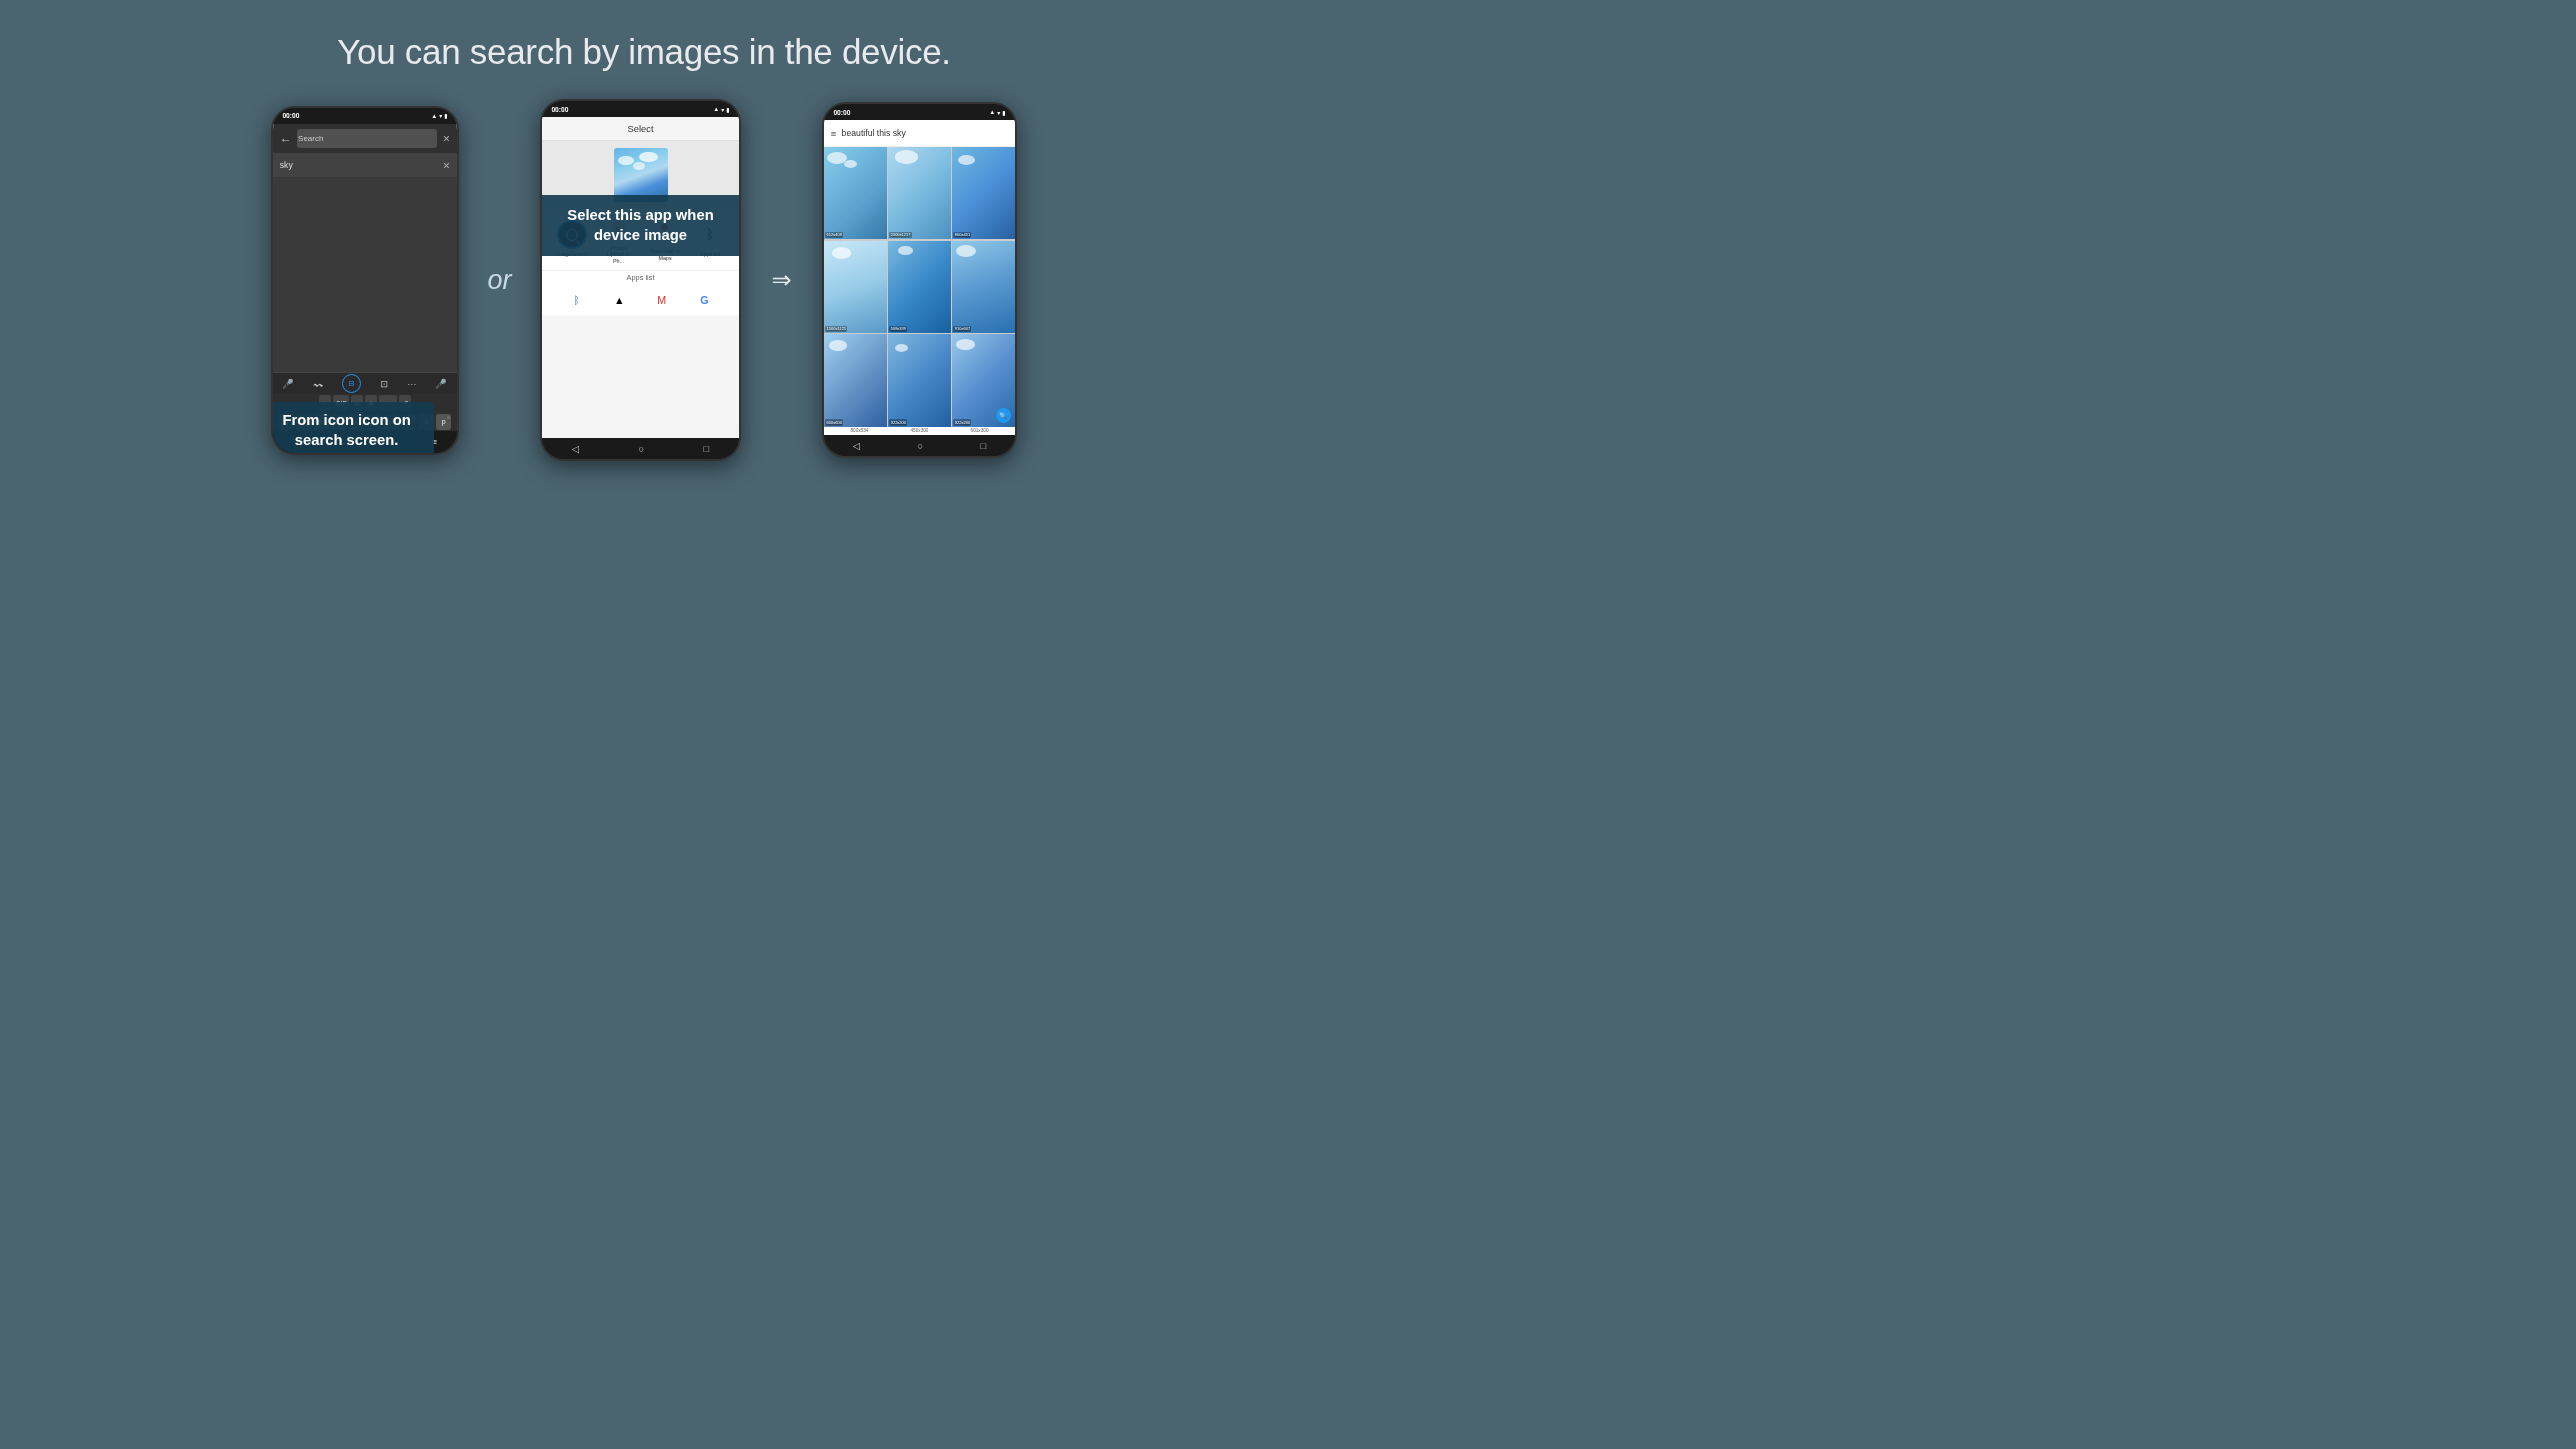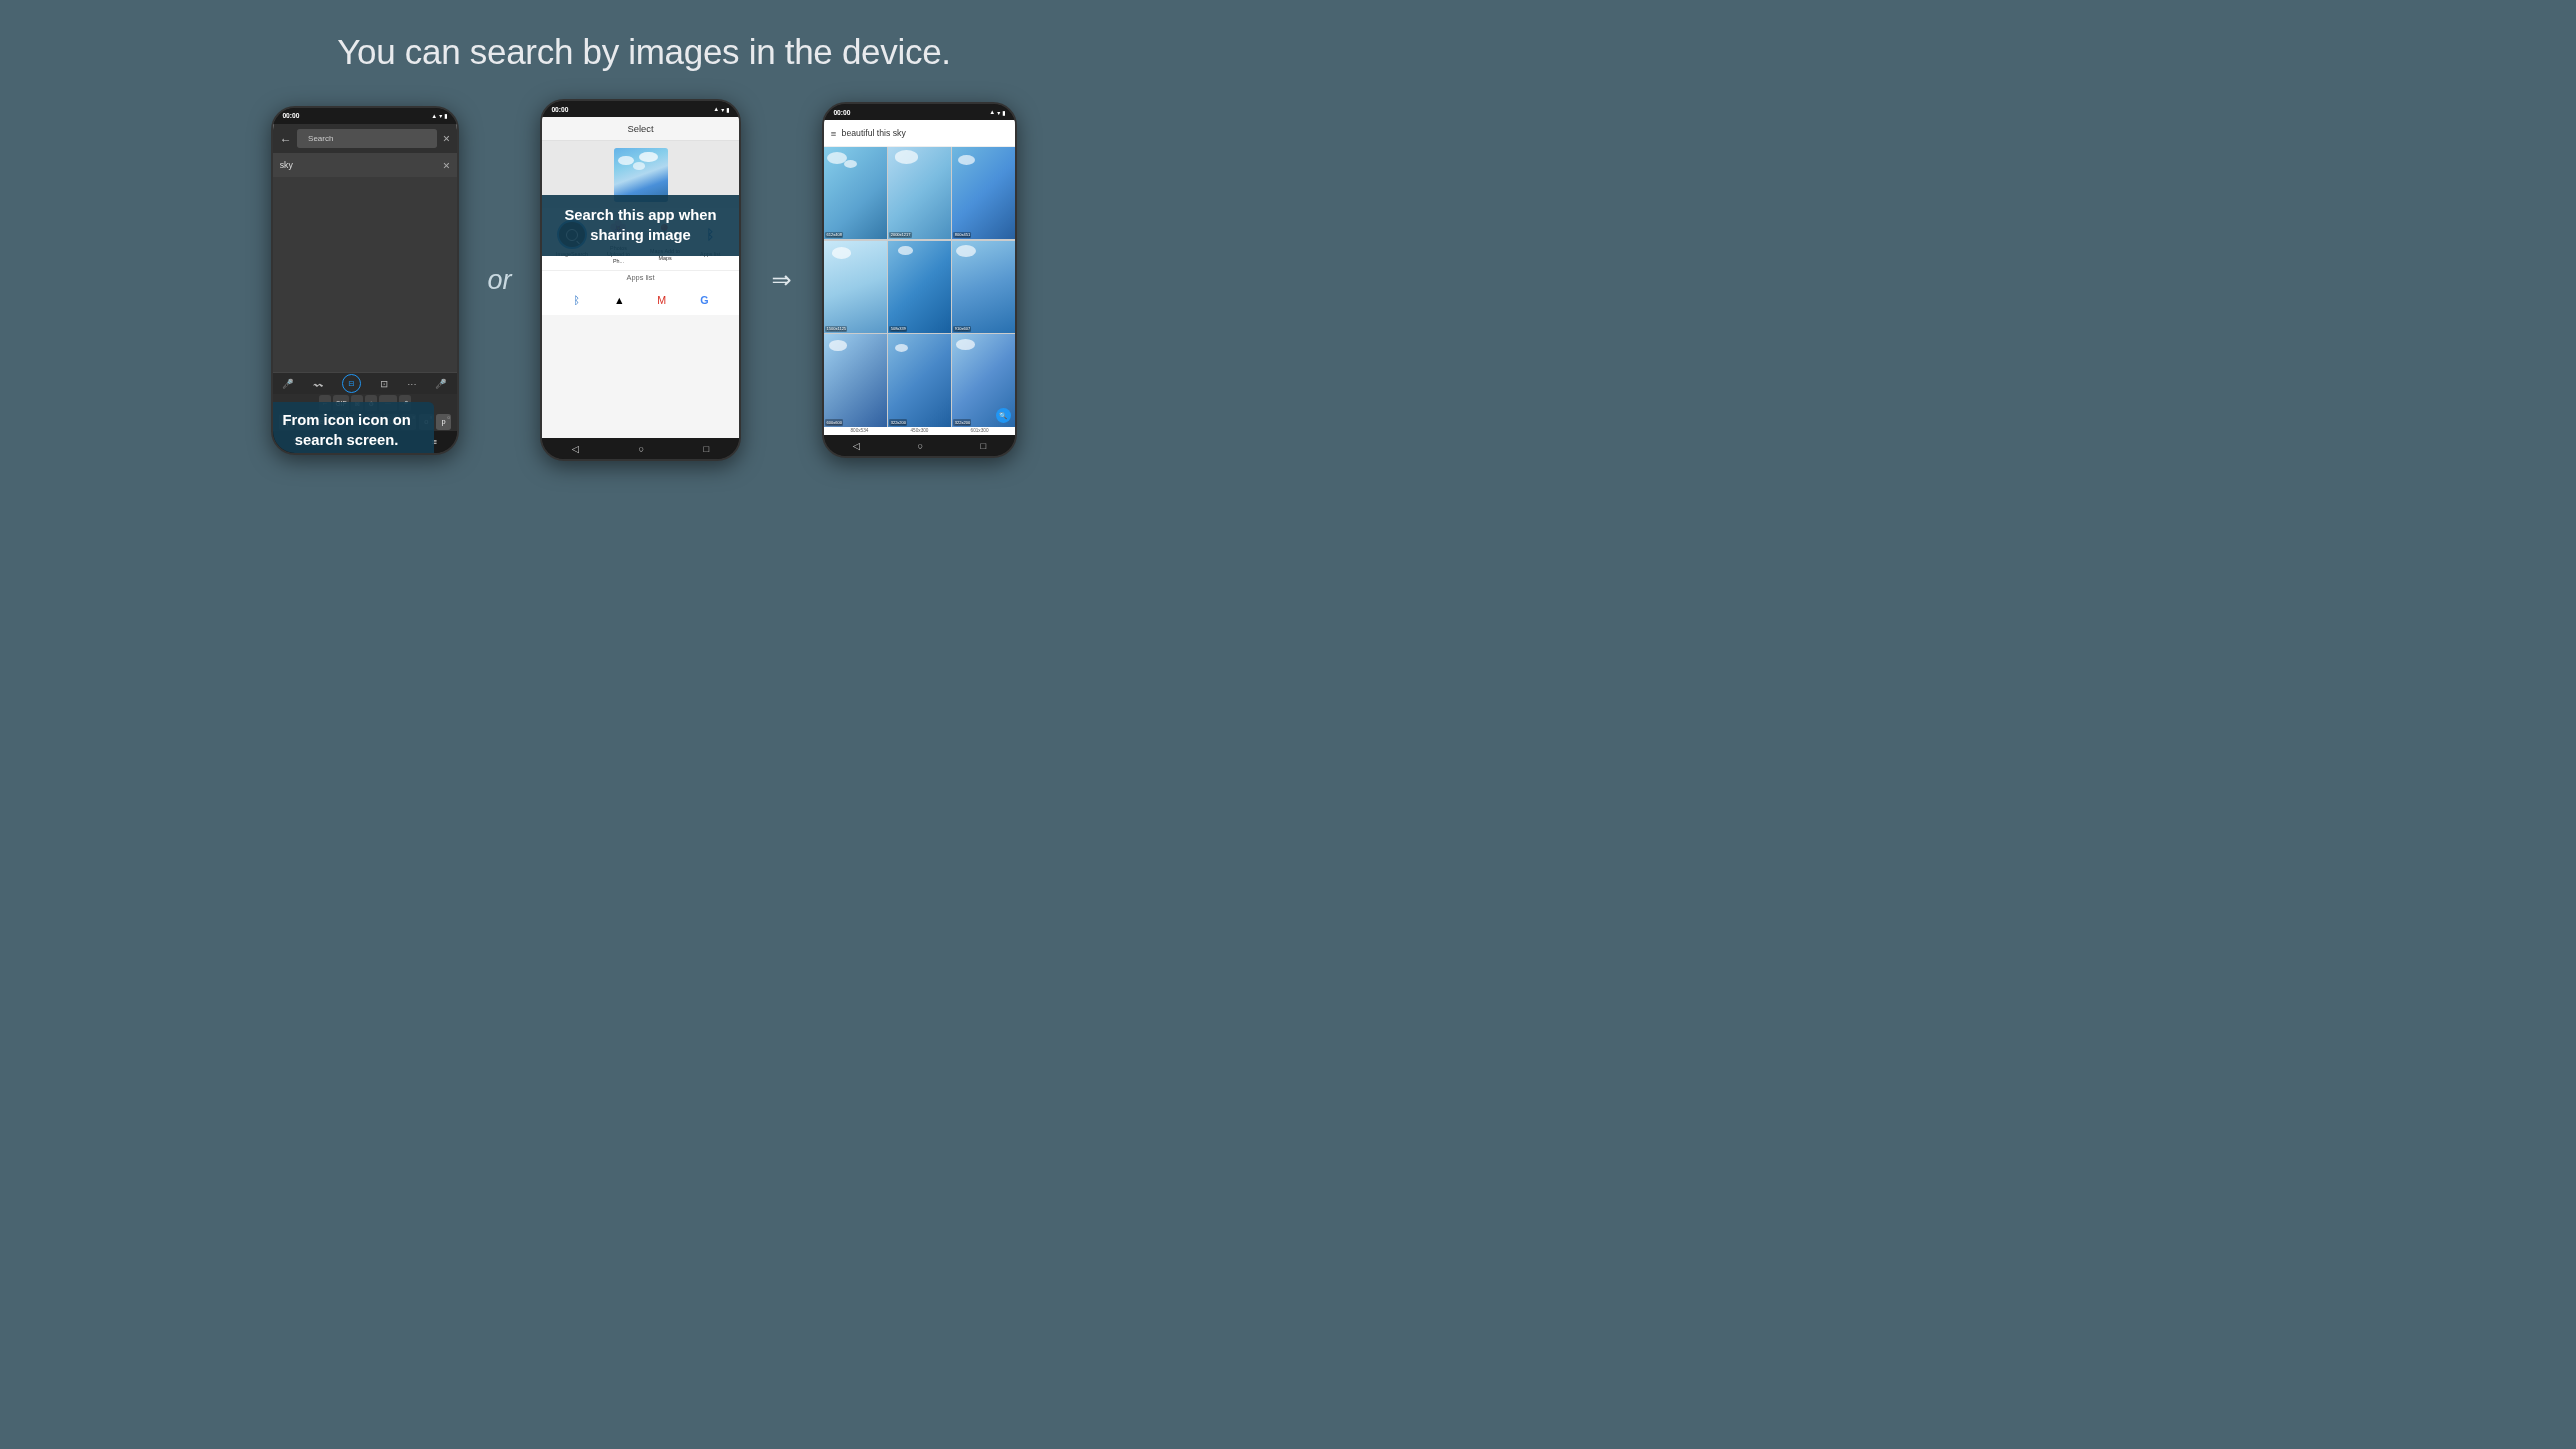--- a/index.html
+++ b/index.html
@@ -115,21 +115,21 @@
       font-size: 12px;
     }
 
     .phone1-search-box {
       flex: 1;
       background: #505050;
       border-radius: 2.7px;
       height: 19px;
       display: flex;
       align-items: center;
-      padding: 0 11px;
+      padding: 0 1px;
     }
 
     .phone1-search-text {
       color: #ccc;
       font-size: 8px;
     }
 
     .phone1-close {
       color: #aaa;
       font-size: 9.4px;
@@ -728,21 +728,21 @@
       <div style="flex:1; background:#f5f5f5;"></div>
     </div>
 
     <div class="phone-nav-bar">
       <span class="nav-btn">◁</span>
       <span class="nav-btn">○</span>
       <span class="nav-btn">□</span>
     </div>
 
     <div class="select-app-tooltip">
-      <span class="tip-text">Search this app when sharing image</span>
+      <span class="tip-text">Select this app when device image</span>
     </div>
   </div>
 
   <div class="connector">
     <span class="connector-arrow">⇒</span>
   </div>
 
   <div class="phone" style="width:195px; height:356px;">
 
     <div class="phone-status-bar">

